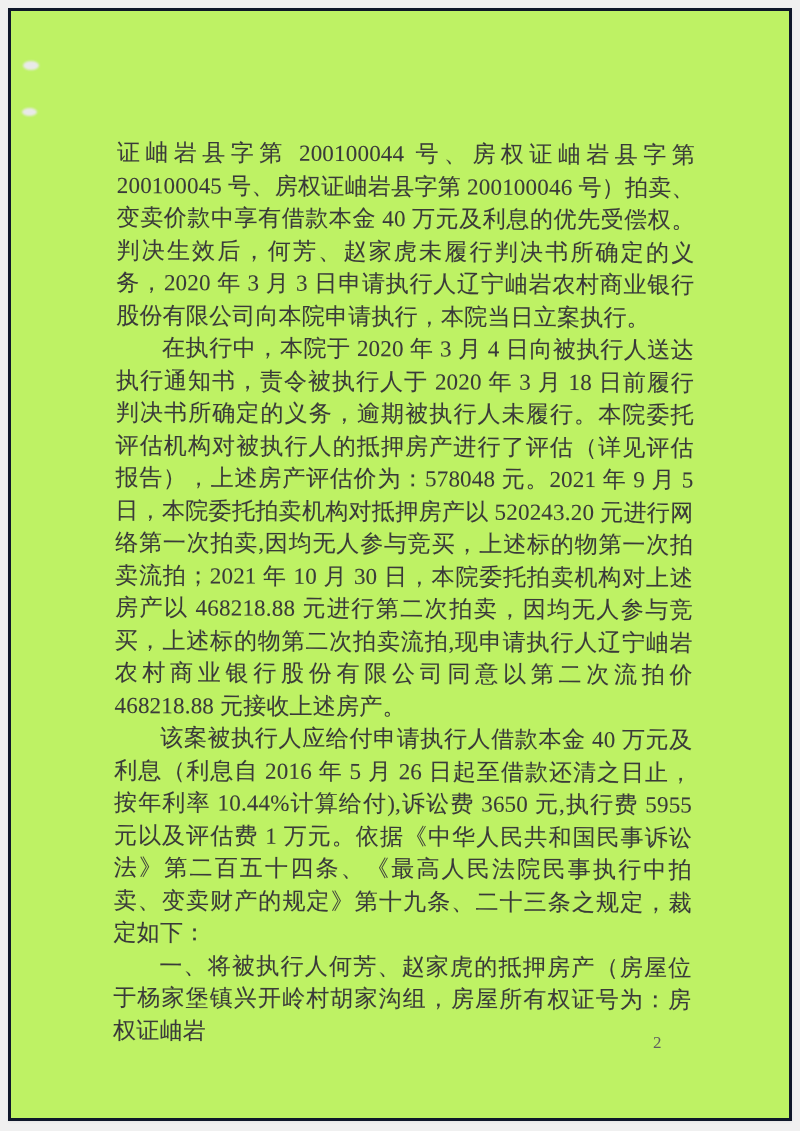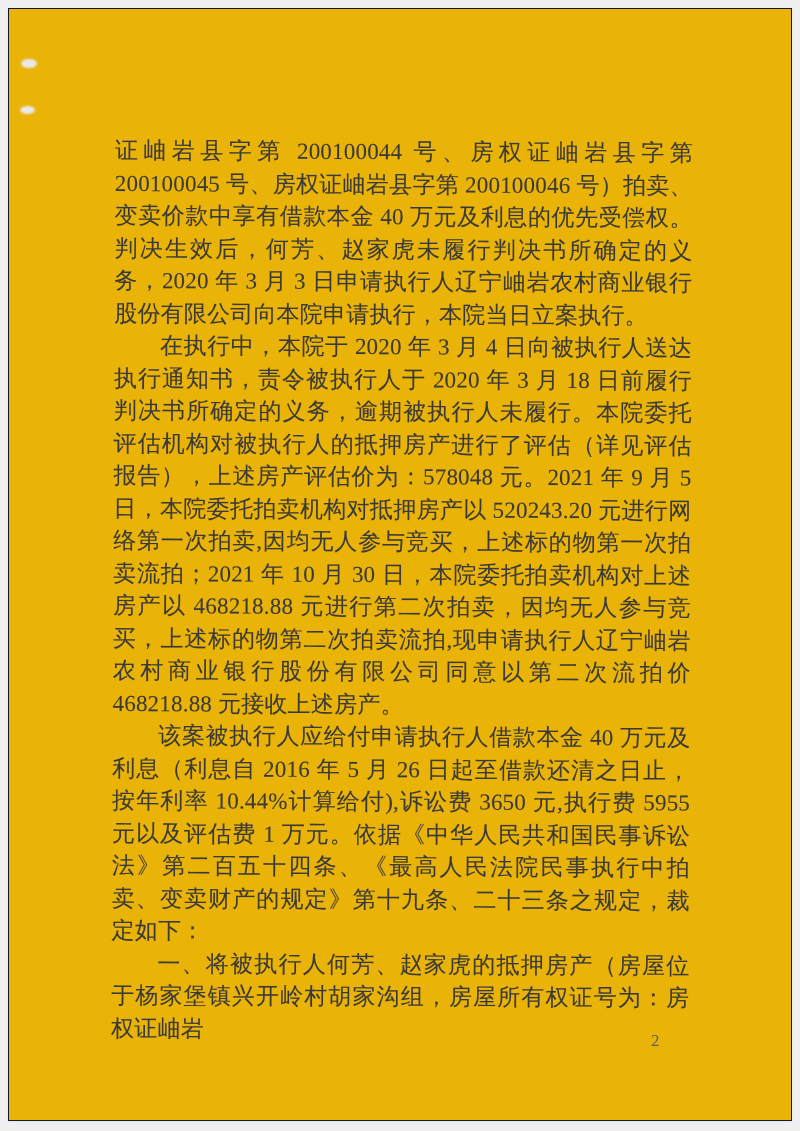--- a/index.html
+++ b/index.html
@@ -11,22 +11,22 @@
     overflow: hidden;
     font-family: "Liberation Serif", serif;
   }
   .page {
     position: absolute;
     left: 8px;
     top: 8px;
     width: 784px;
     height: 1113px;
     box-sizing: border-box;
-    background: #eab308;
-    border: 1px solid #0f172a;
+    background: #bef264;
+    border: 3px solid #0f172a;
     box-shadow: 0 1px 3px rgba(0,0,0,0.05);
   }
   .content {
     position: absolute;
     left: 106px;
     top: 126px;
     width: 578px;
     font-size: 23px;
     line-height: 32.5px;
     color: #3a3a3a;

